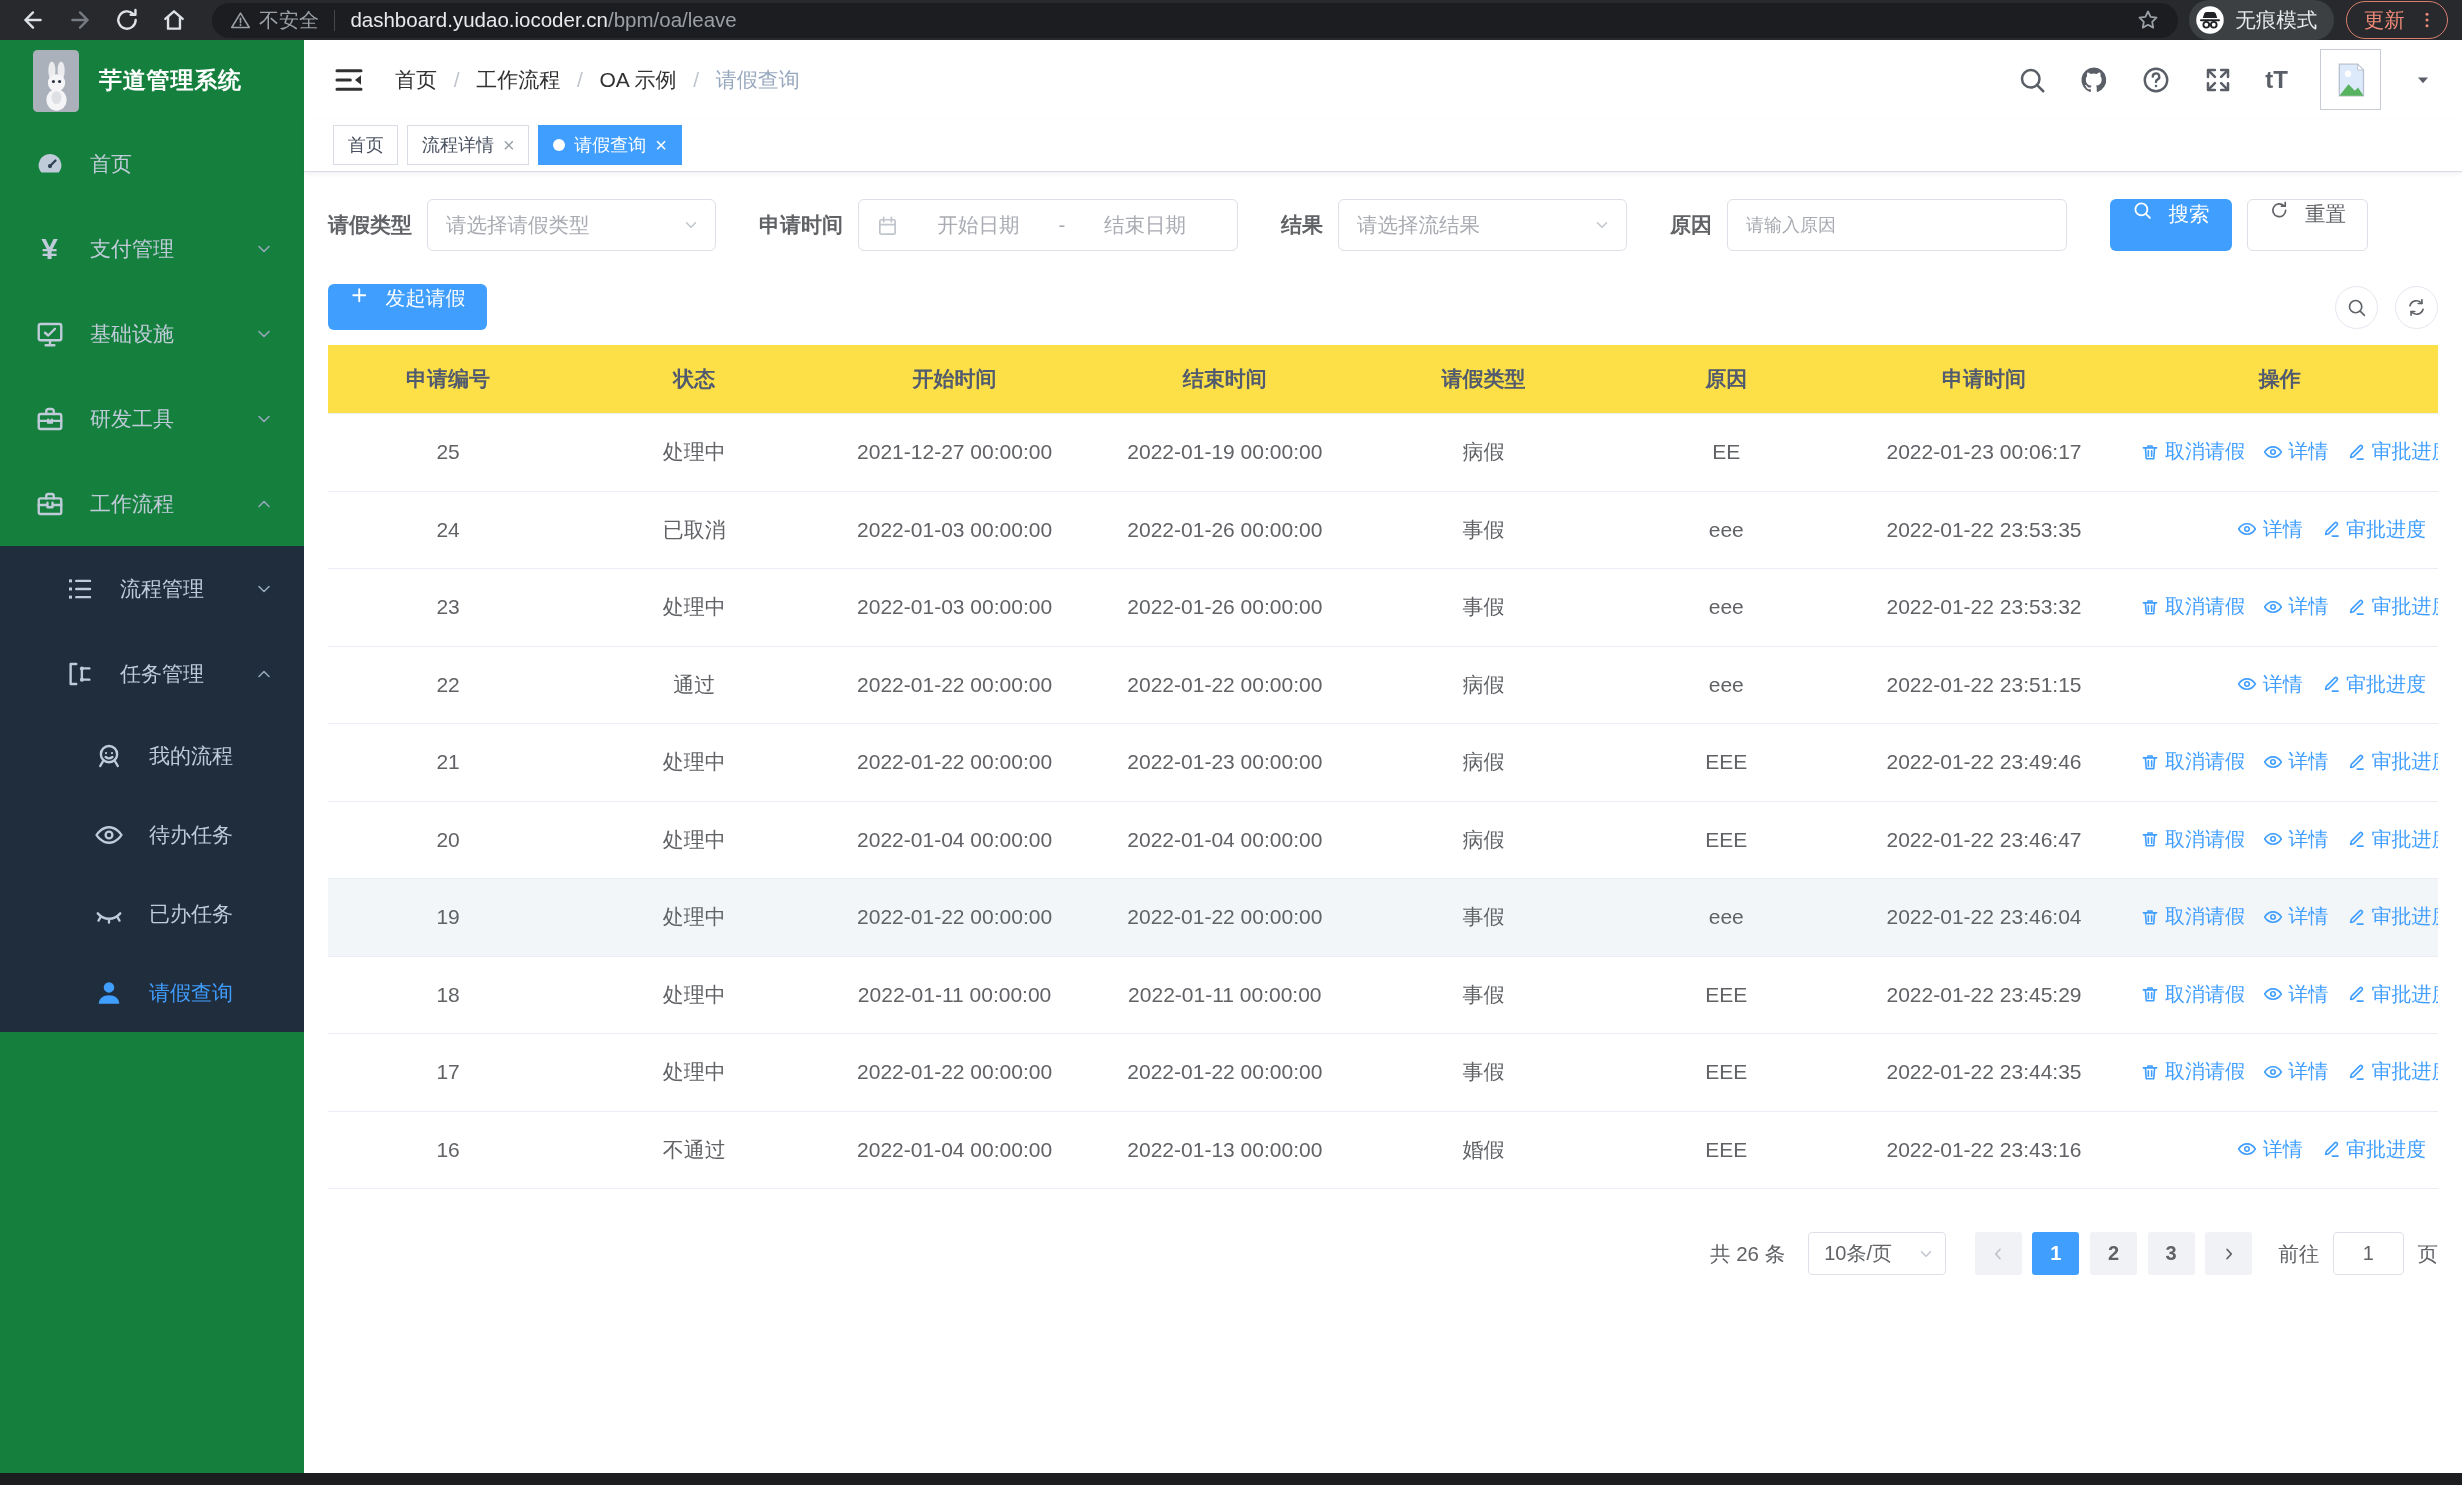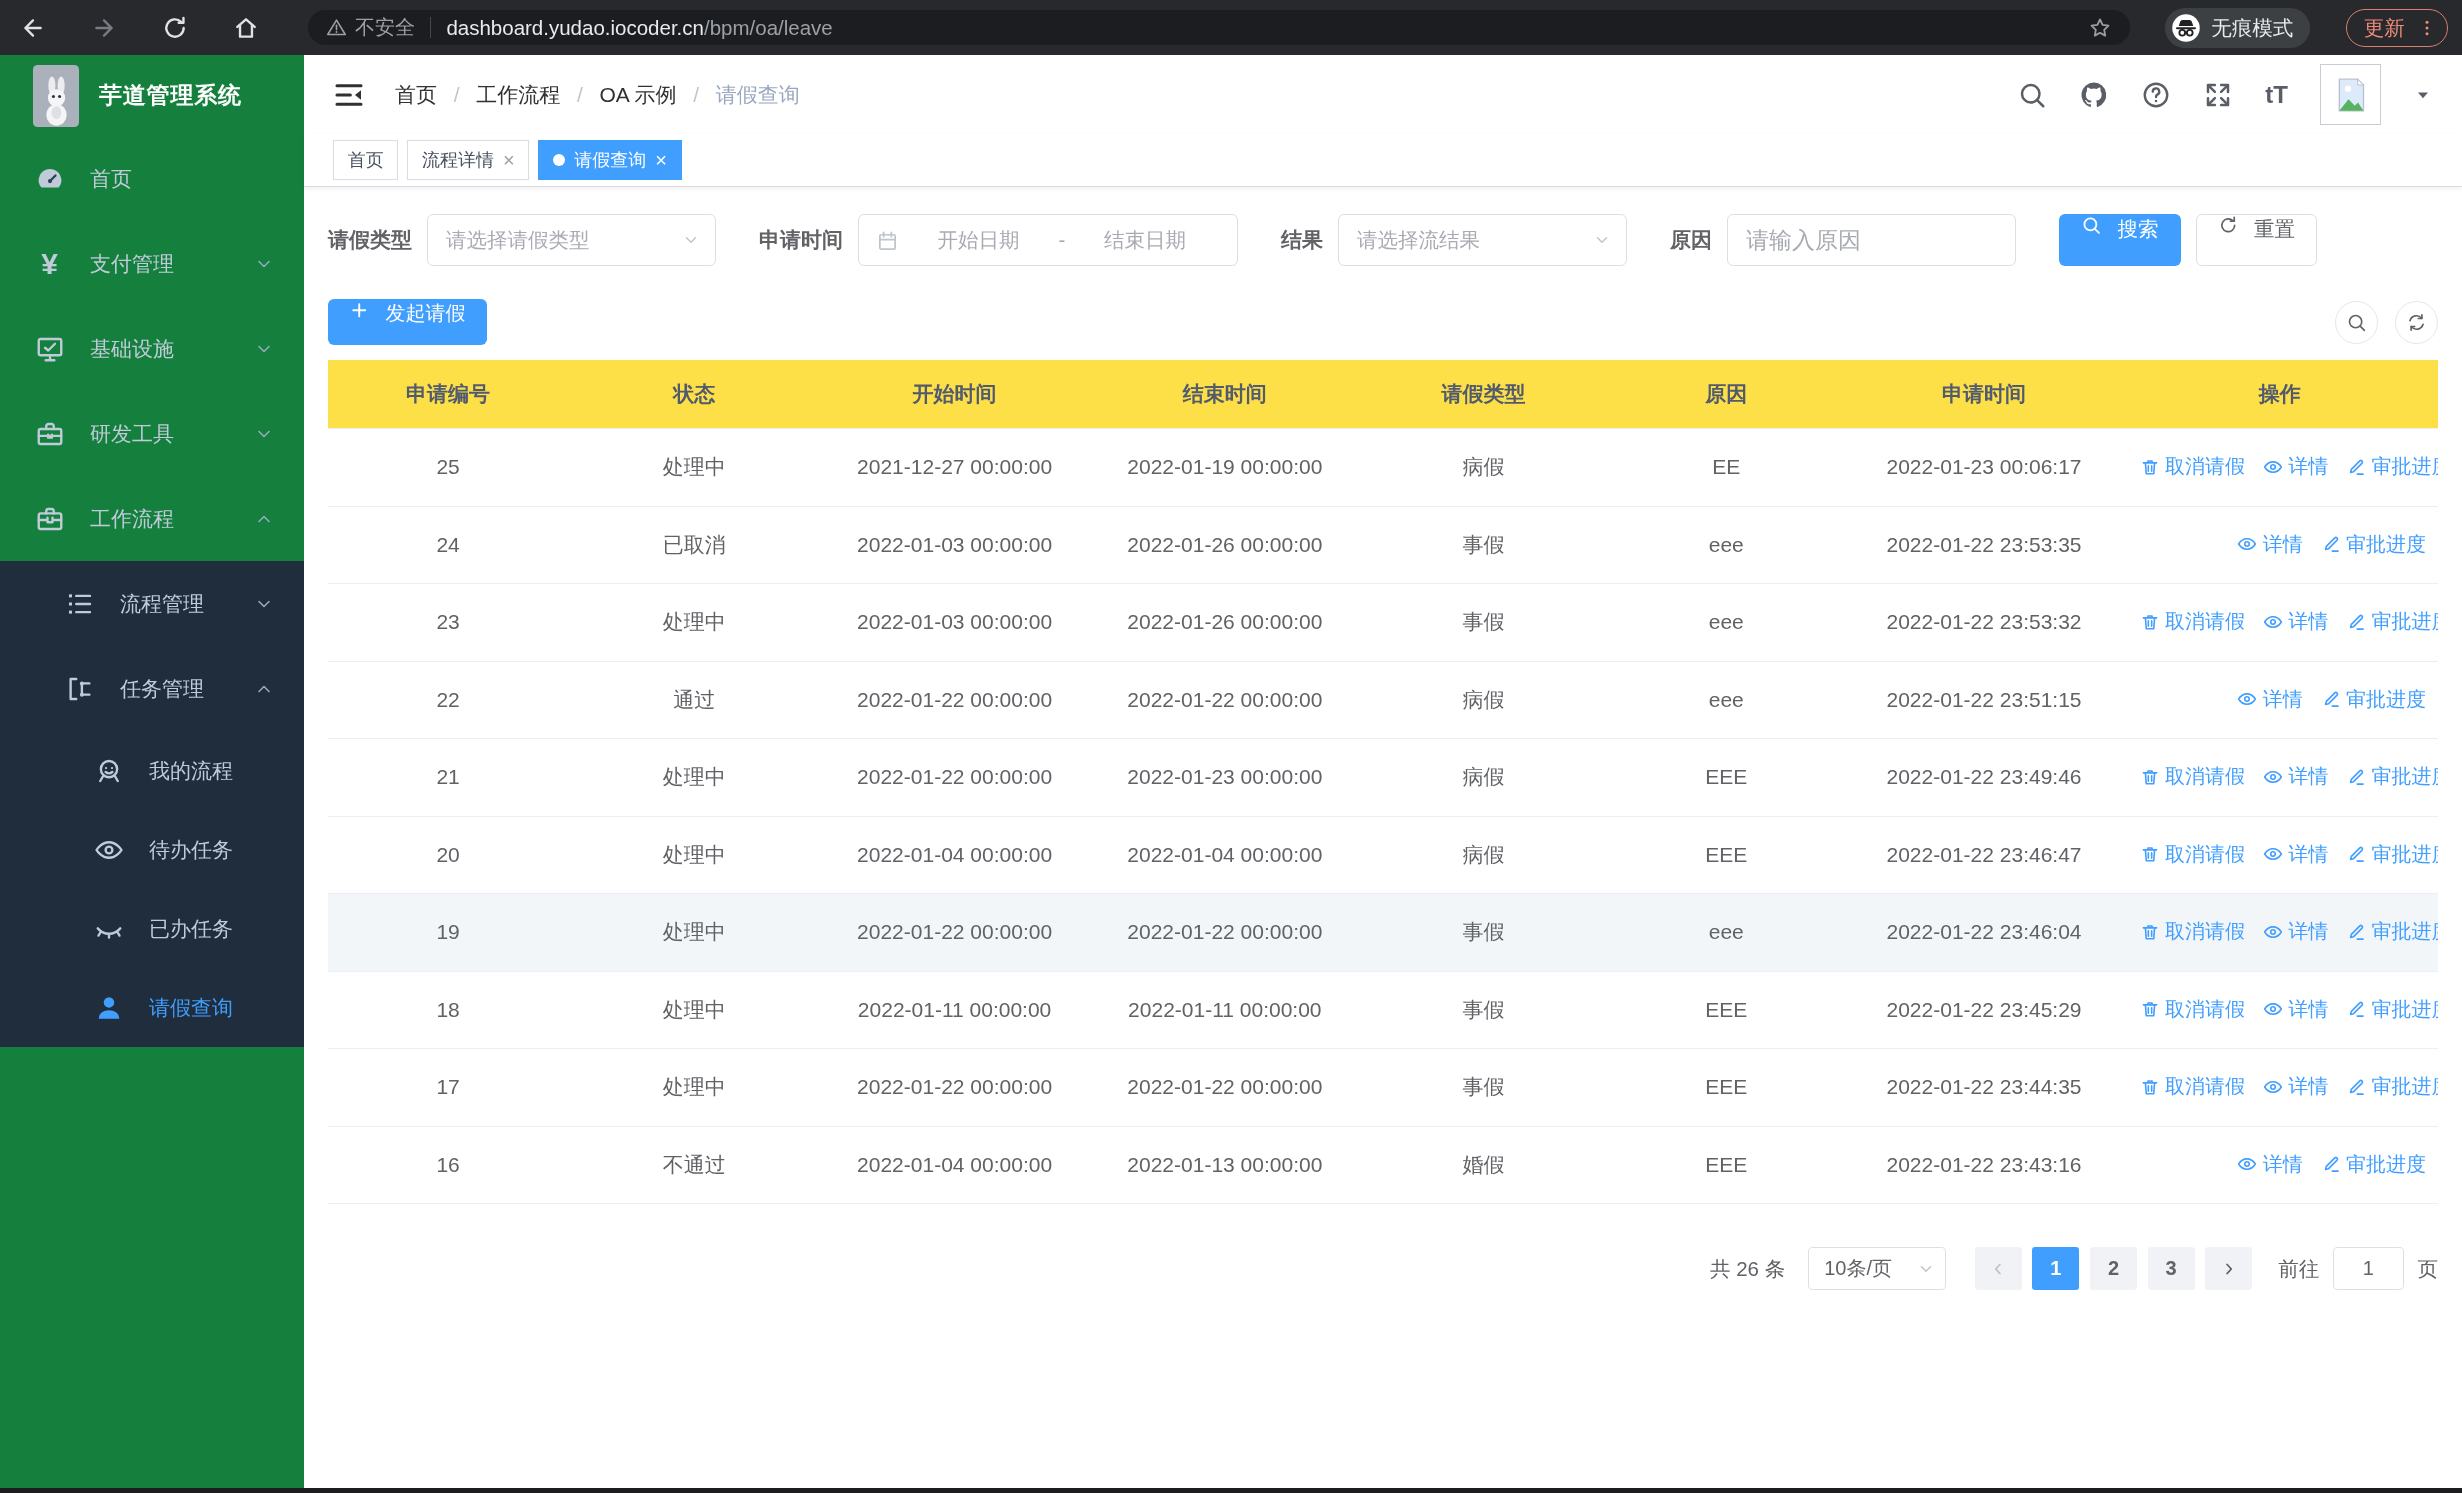--- a/index.html
+++ b/index.html
@@ -1,21 +1,21 @@
 <!DOCTYPE html>
 <html style="font-size:12px"><head>
 <meta charset="utf-8">
 <style>
   *{margin:0;padding:0;box-sizing:border-box}
   html,body{width:2462px;height:1494px;overflow:hidden;background:#fff;
     font-family:"Liberation Sans","DejaVu Sans",sans-serif;}
   svg{display:block}
 
   
-  .browser{height:55px;background:#28292c;display:flex;align-items:center;padding:0 13.7px;gap:24px;}
+  .browser{height:40px;background:#28292c;display:flex;align-items:center;padding:0 13.7px;}
   .nav-ic{width:38px;height:38px;border-radius:50%;display:flex;align-items:center;justify-content:center;color:#dee1e6;margin-right:9px;cursor:pointer;flex-shrink:0}
   .nav-ic svg{width:26px;height:26px}
   .nav-ic.disabled{color:#777b82}
   .omnibox{flex:1;height:35px;background:#1c1d20;border-radius:17.5px;display:flex;align-items:center;padding:0 18px;margin:0 10.6px;min-width:0}
   .omni-warn{color:#9aa0a6}
   .omni-warn svg{width:21px;height:21px}
   .omni-sec{font-size:20px;color:#9aa0a6;margin-left:7.6px;white-space:nowrap}
   .omni-div{width:1.5px;height:21px;background:#45474b;margin:0 15px;flex-shrink:0}
   .omni-host{font-size:20.5px;color:#e8eaed;white-space:nowrap}
   .omni-path{font-size:20.5px;color:#9aa0a6;white-space:nowrap}
@@ -84,21 +84,21 @@
   .sel,.dr{height:52px;border:1.5px solid #dcdfe6;border-radius:6px;background:#fff}
   .sel{width:289px;display:flex;align-items:center;padding:0 15px 0 18px;cursor:pointer}
   .sel .ph{color:#a8abb2;font-size:20.5px;flex:1;white-space:nowrap;overflow:hidden}
   .chev{color:#c0c4cc}
   .chev svg{width:18px;height:18px}
   .dr{width:380px;display:flex;align-items:center;padding:0 16.7px;cursor:text}
   .dr .cal{color:#c0c4cc;margin-right:4.6px}
   .dr .cal svg{width:23px;height:23px}
   .dr .d{flex:1;text-align:center;font-size:20.5px;color:#a8abb2;white-space:nowrap}
   .dr .sep{color:#a8abb2;font-size:20.5px;padding:0 4.6px}
-  .inp{height:52px;width:289px;border:1.5px solid #dcdfe6;border-radius:6px;font-size:23px;color:#606266;padding:0 18px;outline:none}
+  .inp{height:52px;width:340px;border:1.5px solid #dcdfe6;border-radius:6px;font-size:18px;color:#606266;padding:0 18px;outline:none}
   .inp::placeholder{color:#a8abb2}
   .btn{height:52px;border-radius:6px;font-size:20.5px;display:inline-flex;gap:16px;padding:0 21px;border:1.5px solid transparent;cursor:pointer;white-space:nowrap}
   .btn svg{width:20.5px;height:20.5px}
   .btn.primary{background:#409eff;color:#fff}
   .btn.plain{background:#fff;border-color:#dcdfe6;color:#606266}
   .btn-gap{width:15px;flex-shrink:0}
 
   .toolbar{display:flex;align-items:center;margin-top:33px}
   .btn.create{height:46px;font-size:20px;padding:0 20px}
   .tb-right{margin-left:auto;display:flex;gap:16.7px}

